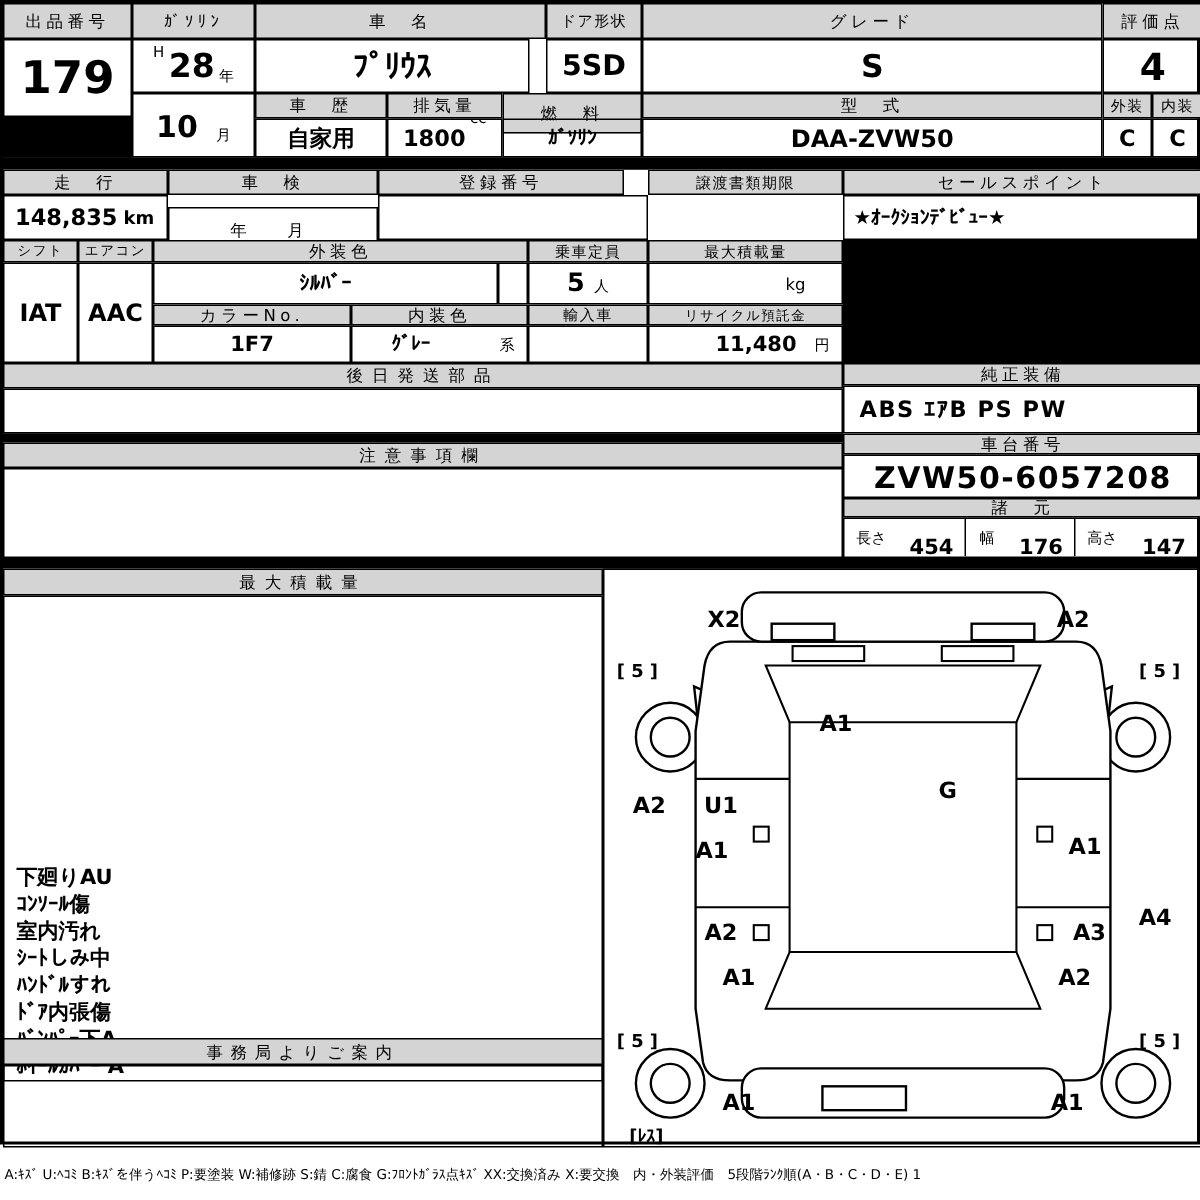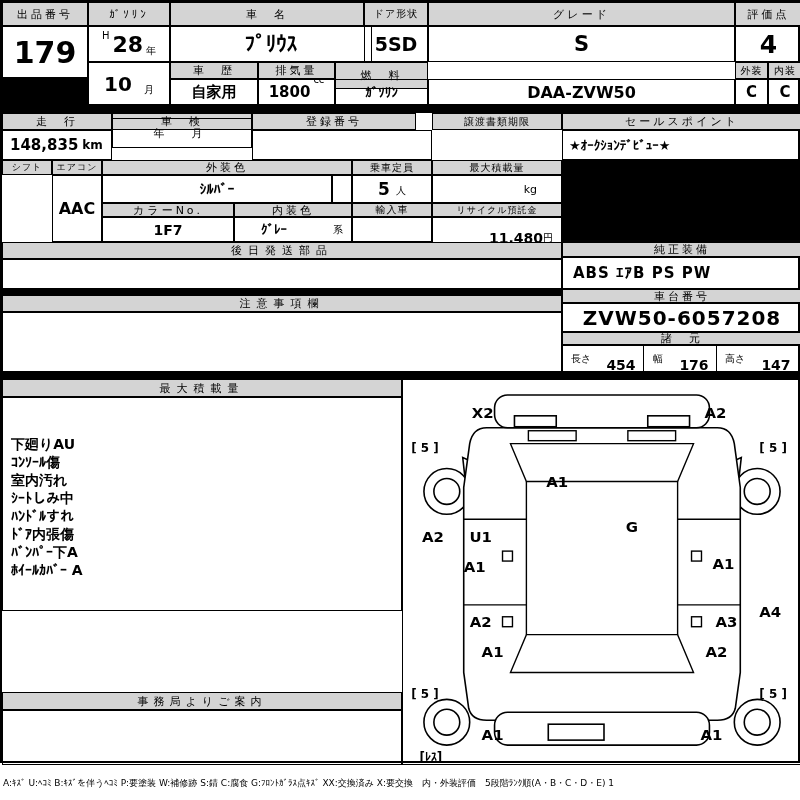--- a/index.html
+++ b/index.html
@@ -48,65 +48,67 @@
   <div class="c" style="left:86px;top:24px;width:82px;height:36px;gap:3px">
     <span style="font-size:10px;align-self:flex-start;margin-top:3px">H</span>
     <span style="font-size:22px;font-weight:bold">28</span>
     <span style="font-size:10px;align-self:flex-end;margin-bottom:3px">年</span>
   </div>
   <div class="c" style="left:86px;top:60px;width:82px;height:43px;gap:12px">
     <span style="font-size:20px;font-weight:bold">10</span>
     <span style="font-size:10px;align-self:flex-end;margin-bottom:7px">月</span>
   </div>
 
-  <div class="c v" style="left:168px;top:24px;width:202px;height:36px;font-size:21px">ﾌﾟﾘｳｽ</div>
+  <div class="c v" style="left:168px;top:24px;width:183px;height:36px;font-size:21px">ﾌﾟﾘｳｽ</div>
   <div class="c v" style="left:362px;top:24px;width:64px;height:36px;font-size:19px">5SD</div>
   <div class="c v" style="left:426px;top:24px;width:307px;height:36px;font-size:21px">S</div>
   <div class="c v" style="left:733px;top:24px;width:67px;height:36px;font-size:25px">4</div>
 
   <div class="c h" style="left:168px;top:60px;width:88px;height:17px">車　歴</div>
   <div class="c v" style="left:168px;top:77px;width:88px;height:26px;font-size:15px">自家用</div>
 
   <div class="c h" style="left:256px;top:60px;width:77px;height:17px">排気量</div>
   <div class="c" style="left:256px;top:77px;width:77px;height:26px;gap:3px">
     <span style="font-size:15px;font-weight:bold">1800</span>
     <span class="unit" style="align-self:flex-end;margin-bottom:19px">cc</span>
   </div>
 
   <div class="c h" style="left:333px;top:60px;width:93px;height:27px">燃　料</div>
   <div class="c v" style="left:333px;top:77px;width:93px;height:26px;font-size:13px">ｶﾞｿﾘﾝ</div>
 
+  <div class="c h" style="left:426px;top:60px;width:307px;height:17px">型　式</div>
   <div class="c v" style="left:426px;top:77px;width:307px;height:26px;font-size:16px">DAA-ZVW50</div>
 
   <div class="c h s10" style="left:733px;top:60px;width:33px;height:17px">外装</div>
   <div class="c h s10" style="left:766px;top:60px;width:34px;height:17px">内装</div>
   <div class="c v" style="left:733px;top:77px;width:33px;height:26px;font-size:15px">C</div>
   <div class="c v" style="left:766px;top:77px;width:34px;height:26px;font-size:15px">C</div>
 
   <div class="c black" style="left:0;top:103px;width:800px;height:8px"></div>
 
   <div class="c h" style="left:0;top:111px;width:110px;height:17px">走　行</div>
   <div class="c left" style="left:0;top:128px;width:110px;height:30px;padding-left:7px;gap:4px">
     <span style="font-size:15px;font-weight:bold">148,835</span>
     <span style="font-size:12px;font-weight:bold">km</span>
   </div>
 
   <div class="c h" style="left:110px;top:111px;width:140px;height:17px">車　検</div>
-  <div class="c" style="left:110px;top:116px;width:140px;height:30px;font-size:11px;letter-spacing:8px">年　月</div>
+  <div class="c" style="left:110px;top:136px;width:140px;height:30px;font-size:11px;letter-spacing:8px">年　月</div>
 
   <div class="c h" style="left:250px;top:111px;width:164px;height:17px">登録番号</div>
   <div class="c" style="left:250px;top:128px;width:180px;height:30px"></div>
 
   <div class="c h s10" style="left:430px;top:111px;width:130px;height:17px">譲渡書類期限</div>
 
   <div class="c h" style="left:560px;top:111px;width:240px;height:17px">セールスポイント</div>
   <div class="c v left" style="left:560px;top:128px;width:240px;height:30px;font-size:13px;padding-left:6px">★ｵｰｸｼｮﾝﾃﾞﾋﾞｭｰ★</div>
 
   <div class="c h s9" style="left:0;top:158px;width:50px;height:15px">シフト</div>
   <div class="c h s9" style="left:50px;top:158px;width:50px;height:15px">エアコン</div>
+  <div class="c v" style="left:0;top:173px;width:50px;height:67px;font-size:16px">IAT</div>
   <div class="c v" style="left:50px;top:173px;width:50px;height:67px;font-size:16px">AAC</div>
 
   <div class="c h" style="left:100px;top:158px;width:250px;height:15px">外装色</div>
   <div class="c v" style="left:100px;top:173px;width:230px;height:28px;font-size:14px">ｼﾙﾊﾞｰ</div>
   <div class="c" style="left:330px;top:173px;width:20px;height:28px"></div>
 
   <div class="c h s10" style="left:350px;top:158px;width:80px;height:15px">乗車定員</div>
   <div class="c" style="left:350px;top:173px;width:80px;height:28px;gap:6px">
     <span style="font-size:17px;font-weight:bold">5</span>
     <span class="unit" style="align-self:flex-end;margin-bottom:4px">人</span>
@@ -121,21 +123,21 @@
   <div class="c h" style="left:232px;top:201px;width:118px;height:14px">内装色</div>
   <div class="c" style="left:232px;top:215px;width:118px;height:25px;justify-content:space-between;padding:0 8px 0 26px">
     <span style="font-size:13px;font-weight:bold">ｸﾞﾚｰ</span>
     <span class="unit">系</span>
   </div>
 
   <div class="c h s10" style="left:350px;top:201px;width:80px;height:14px">輸入車</div>
   <div class="c" style="left:350px;top:215px;width:80px;height:25px"></div>
 
   <div class="c h s9" style="left:430px;top:201px;width:130px;height:14px">リサイクル預託金</div>
-  <div class="c right" style="left:430px;top:215px;width:130px;height:41px;gap:0;padding-right:8px">
+  <div class="c right" style="left:430px;top:215px;width:130px;height:25px;gap:12px;padding-right:8px">
     <span style="font-size:14px;font-weight:bold">11,480</span>
     <span class="unit">円</span>
   </div>
 
   <div class="c black" style="left:560px;top:158px;width:240px;height:82px"></div>
 
   <div class="c h" style="left:0;top:240px;width:560px;height:17px;letter-spacing:6px">後日発送部品</div>
   <div class="c" style="left:0;top:257px;width:560px;height:30px"></div>
 
   <div class="c h" style="left:560px;top:240px;width:240px;height:15px">純正装備</div>
@@ -154,21 +156,21 @@
     <span class="spec-v">454</span>
     <span class="spec-l bl" style="width:28px">幅</span>
     <span class="spec-v">176</span>
     <span class="spec-l bl">高さ</span>
     <span class="spec-v" style="width:46px">147</span>
   </div>
 
   <div class="c black" style="left:0;top:370px;width:800px;height:7px"></div>
 
   <div class="c h" style="left:0;top:377px;width:400px;height:18px;letter-spacing:6px">最大積載量</div>
-  <div class="c" style="left:0;top:395px;width:400px;height:214px;align-items:center;justify-content:flex-start;padding:6px 0 0 8px">
+  <div class="c" style="left:0;top:395px;width:400px;height:324px;align-items:flex-end;justify-content:flex-start;padding:6px 0 0 8px">
     <div id="notes-list">
       <div>下廻りAU</div>
       <div>ｺﾝｿｰﾙ傷</div>
       <div>室内汚れ</div>
       <div>ｼｰﾄしみ中</div>
       <div>ﾊﾝﾄﾞﾙすれ</div>
       <div>ﾄﾞｱ内張傷</div>
       <div>ﾊﾞﾝﾊﾟｰ下A</div>
       <div>ﾎｲｰﾙｶﾊﾞｰ A</div>
     </div>

